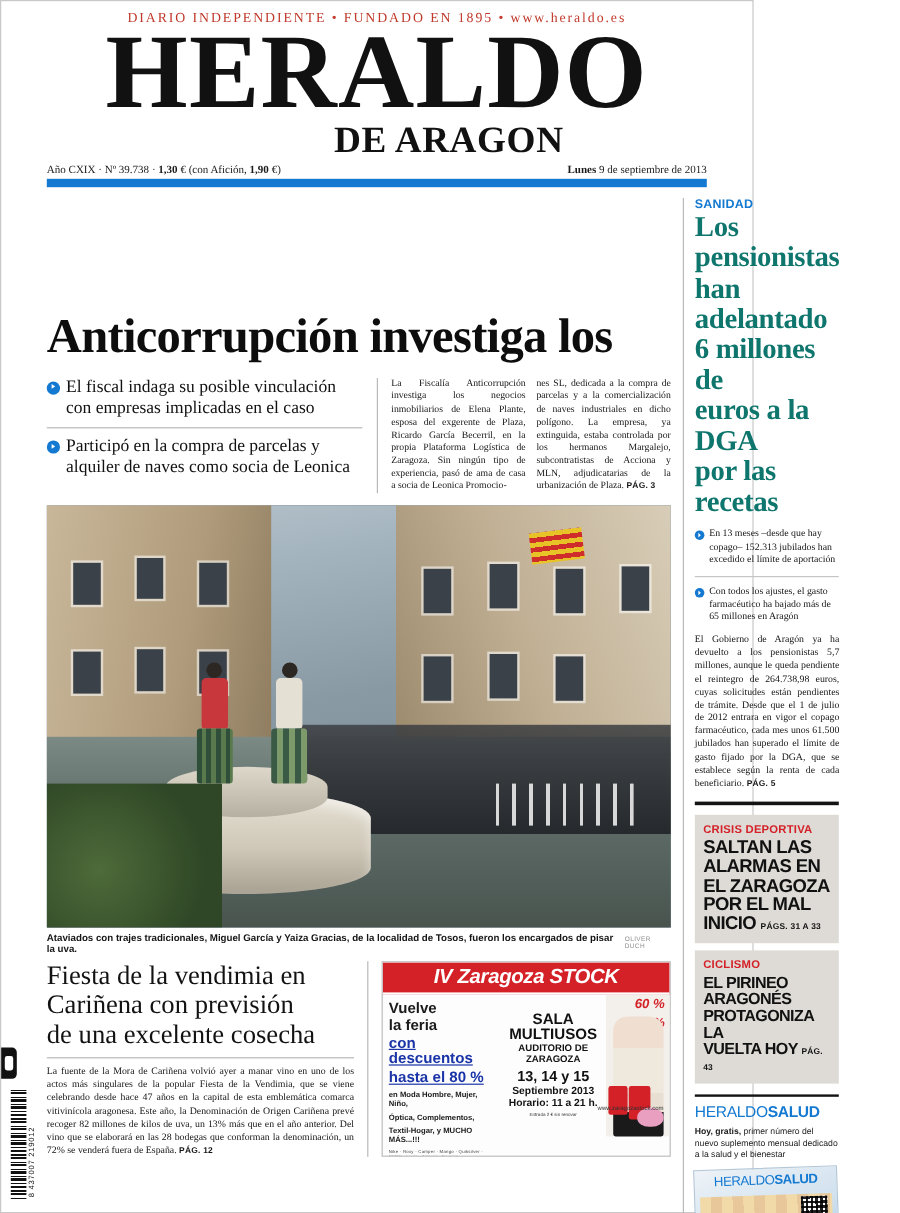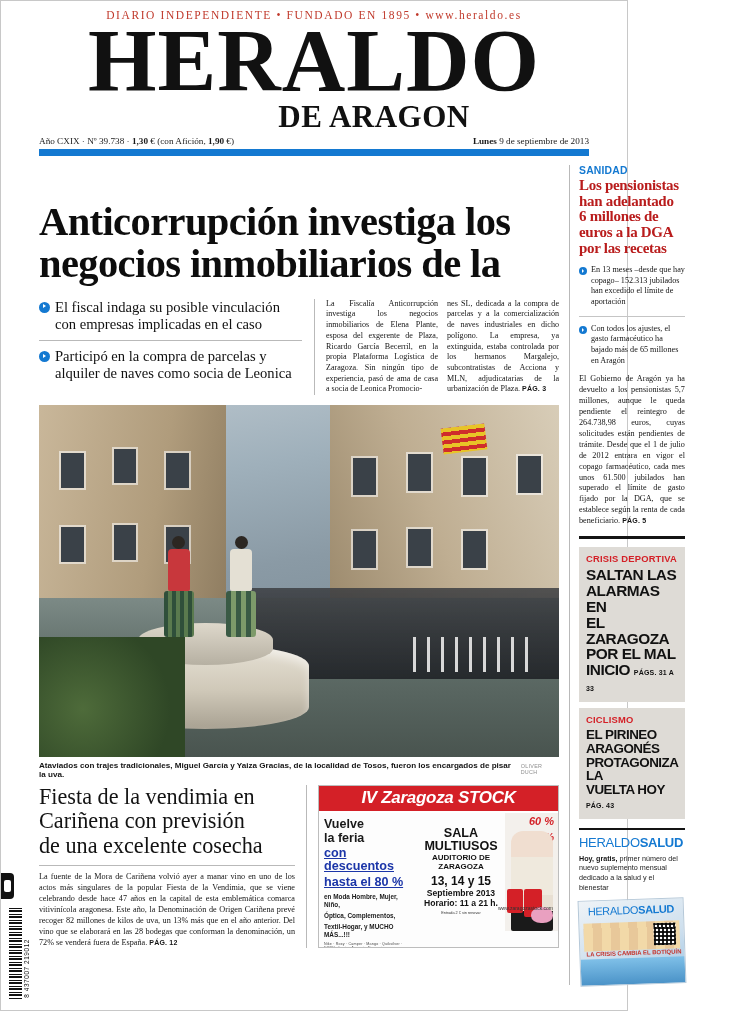--- a/index.html
+++ b/index.html
@@ -299,24 +299,24 @@
     font-family: "Liberation Sans", sans-serif;
     font-weight: 700;
     font-size: 10.4px;
     letter-spacing: 0.2px;
     color: #1479d1;
     margin-bottom: 2px;
   }
   .side-head {
     font-family: "Liberation Serif", serif;
     font-weight: 700;
-    font-size: 15px;
+    font-size: 24px;
     line-height: 1.06;
     letter-spacing: -0.3px;
-    color: #b91c1c;
+    color: #0f766e;
   }
   .side-head .ln { display: block; }
   .s-blt {
     display: flex; gap: 4px;
     font-size: 8.2px;
     line-height: 1.3;
     color: #141414;
     margin-top: 8px;
   }
   .s-dot {
@@ -443,21 +443,20 @@
     </div>
   </div>
   <div class="blue-rule"></div>
 
   <div class="body-wrap">
 
     <div class="col-main">
 
       <div class="lead-head">
         <span class="ln">Anticorrupción investiga los</span>
-        <span class="ln">negocios inmobiliarios de la</span>
       </div>
 
       <div class="lead-row">
         <div class="lead-bullets">
           <div class="blt">
             <span class="dot"></span>
             <span>El fiscal indaga su posible vinculación con empresas implicadas en el caso</span>
           </div>
           <div class="blt">
             <span class="dot"></span>

